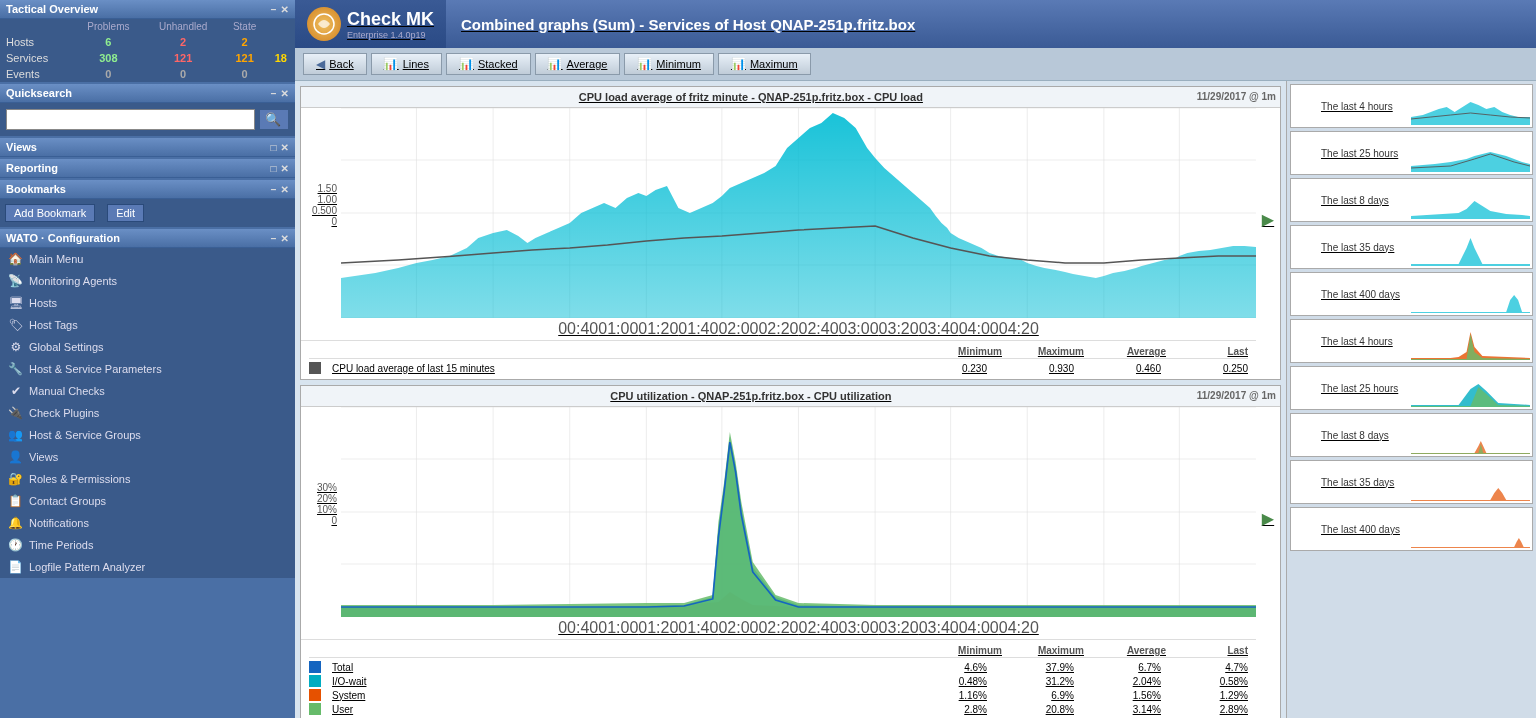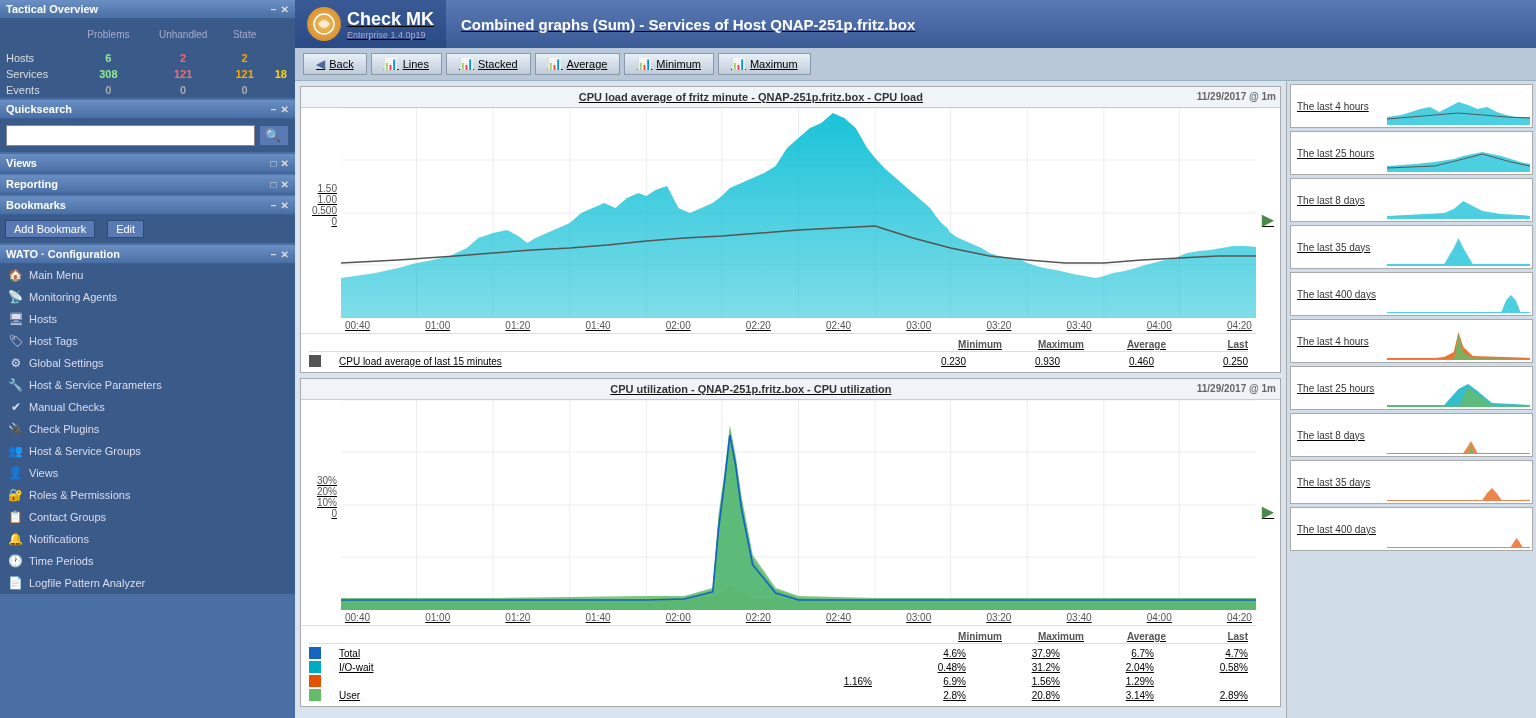--- a/index.html
+++ b/index.html
@@ -50,21 +50,21 @@
     
     .tactical-table {
       background: #3a5a8a;
       width: 100%;
       border-collapse: collapse;
     }
     .tactical-table th {
       color: #aac;
       font-size: 10px;
       font-weight: normal;
-      padding: 10px 4px;
+      padding: 2px 4px;
       text-align: center;
     }
     .tactical-table td {
       text-align: center;
       padding: 2px 4px;
       font-size: 11px;
       font-weight: bold;
       color: #fff;
       cursor: pointer;
     }
@@ -223,43 +223,43 @@
     .graph-plot {
       flex: 1;
       height: 210px;
       position: relative;
       overflow: hidden;
       background: #fff;
     }
 
     .graph-xaxis {
       display: flex;
-      justify-content: space-between;
+      justify-content: center;
       padding: 2px 4px 2px 44px;
-      font-size: 10px;
+      font-size: 16px;
       color: #555;
     }
 
     
     .graph-svg {
       width: 100%;
       height: 100%;
     }
 
     
     .graph-legend {
       padding: 4px 8px;
       border-top: 1px solid #ddd;
       font-size: 10px;
     }
     .legend-row {
       display: grid;
       grid-template-columns: 16px 1fr 80px 80px 80px 80px;
       align-items: center;
-      gap: 14px;
+      gap: 7px;
       padding: 1px 0;
     }
     .legend-headers {
       display: grid;
       grid-template-columns: 16px 1fr 80px 80px 80px 80px;
       gap: 2px;
       padding: 1px 0;
       font-weight: bold;
       color: #555;
       border-bottom: 1px solid #ddd;
@@ -292,20 +292,21 @@
       gap: 4px;
       padding: 2px;
     }
     .thumb-label {
       font-size: 10px;
       color: #333;
       white-space: nowrap;
       padding: 2px 4px;
       flex-shrink: 0;
       width: 90px;
+      margin-left: 24px;
     }
     .thumb-chart {
       flex: 1;
       height: 38px;
       position: relative;
       overflow: hidden;
     }
     .thumb-chart svg { width: 100%; height: 100%; }
 
     
@@ -732,20 +733,21 @@
               <div class="legend-row">
                 <div class="legend-color" style="background:#00acc1;"></div>
                 <span>I/O-wait</span>
                 <span class="legend-val">0.48%</span>
                 <span class="legend-val">31.2%</span>
                 <span class="legend-val">2.04%</span>
                 <span class="legend-val">0.58%</span>
               </div>
               <div class="legend-row">
                 <div class="legend-color" style="background:#e65100;"></div>
+                <span>System</span>
                 <span class="legend-val">1.16%</span>
                 <span class="legend-val">6.9%</span>
                 <span class="legend-val">1.56%</span>
                 <span class="legend-val">1.29%</span>
               </div>
               <div class="legend-row">
                 <div class="legend-color" style="background:#66bb6a;"></div>
                 <span>User</span>
                 <span class="legend-val">2.8%</span>
                 <span class="legend-val">20.8%</span>

